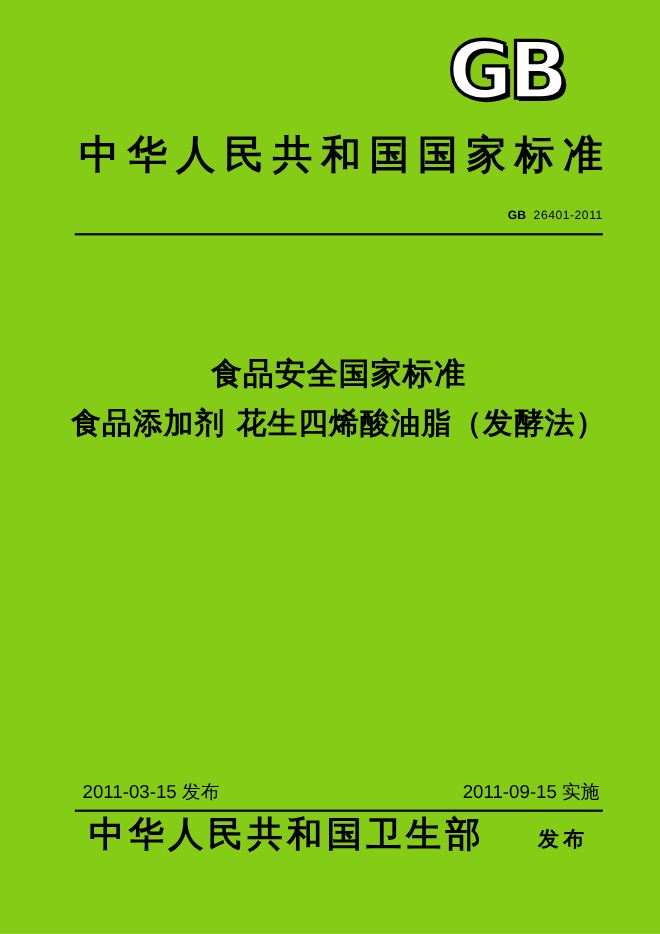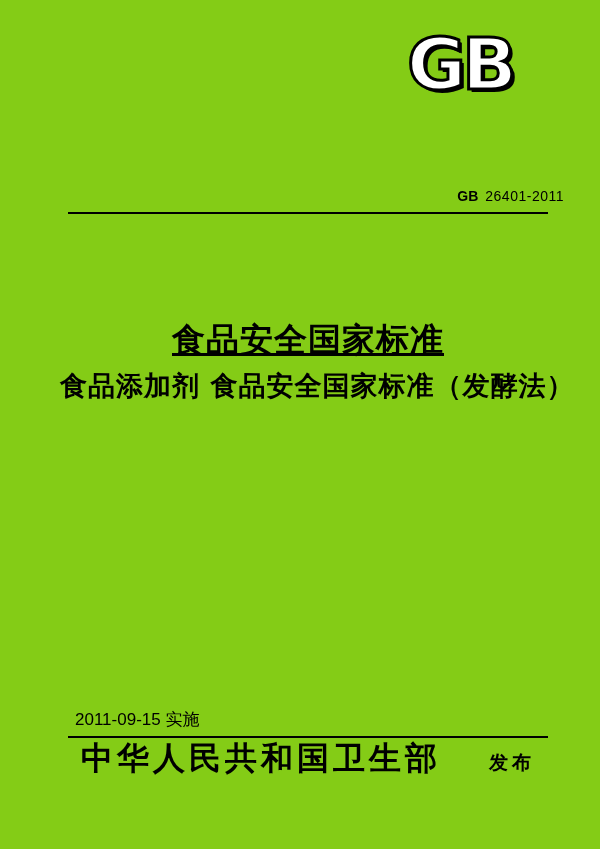--- a/index.html
+++ b/index.html
@@ -48,23 +48,23 @@
     letter-spacing: 8px;
     text-indent: 8px;
     text-align: center;
     white-space: nowrap;
     line-height: 42px;
   }
 
   
   .std-code {
     position: absolute;
-    right: 36px;
+    right: 52px;
     top: 186px;
-    font-size: 14px;
+    font-size: 11px;
     line-height: 20px;
     text-align: right;
     white-space: nowrap;
     font-family: "Liberation Sans", sans-serif;
   }
   .std-code .prefix { font-weight: bold; margin-right: 7px; }
   .std-code .number { font-weight: normal; letter-spacing: 0.5px; }
 
   
   .rule {
@@ -83,24 +83,23 @@
     left: 60px;
     right: 44px;
     text-align: center;
     white-space: nowrap;
     font-family: "DejaVu Sans", sans-serif;
     font-weight: 600;
     color: #000000;
   }
   .doc-title-1 {
     top: 325px;
-    font-size: 33px;
+    font-size: 28px;
     letter-spacing: 1px;
     line-height: 30px;
-    text-decoration: underline;
   }
   .doc-title-2 {
     top: 370px;
     font-size: 27px;
     letter-spacing: 1px;
     line-height: 32px;
   }
 
   
   .dates-row {
@@ -147,32 +146,34 @@
 
   <div class="gb-logo">
     <svg viewBox="0 0 124 72" width="124" height="72" aria-hidden="true">
       <g>
         <text class="logo-depth" x="62" y="59" text-anchor="middle" transform="translate(3,3)">GB</text>
         <text class="logo-face" x="62" y="59" text-anchor="middle">GB</text>
       </g>
     </svg>
   </div>
 
+  <h1 class="std-title">中华人民共和国国家标准</h1>
 
   <div class="std-code">
     <span class="prefix">GB</span><span class="number">26401-2011</span>
   </div>
 
   <div class="rule rule-top"></div>
 
   <div class="doc-title doc-title-1">食品安全国家标准</div>
 
-  <div class="doc-title doc-title-2">食品添加剂 食品安全国家标准（发酵法）</div>
+  <div class="doc-title doc-title-2">食品添加剂 花生四烯酸油脂（发酵法）</div>
 
   <div class="dates-row">
+    <span>2011-03-15 发布</span>
     <span>2011-09-15 实施</span>
   </div>
 
   <div class="rule rule-bottom"></div>
 
   <div class="publisher-row">
     <span class="publisher-name">中华人民共和国卫生部</span>
     <span class="publish-label">发布</span>
   </div>
 

